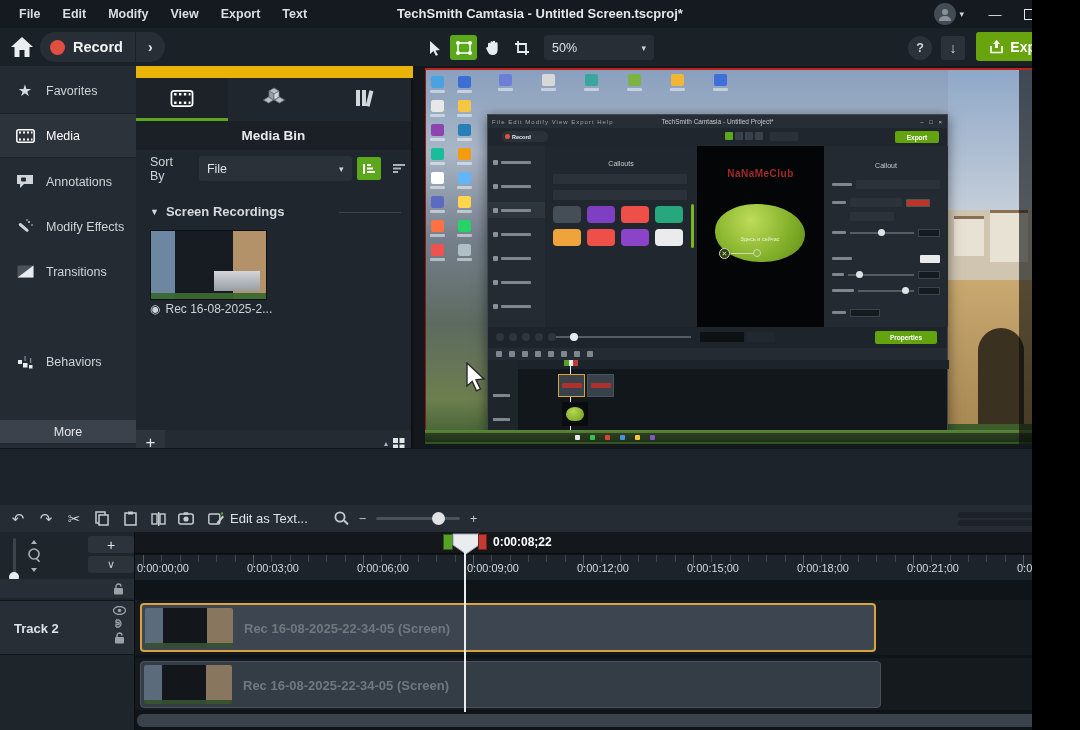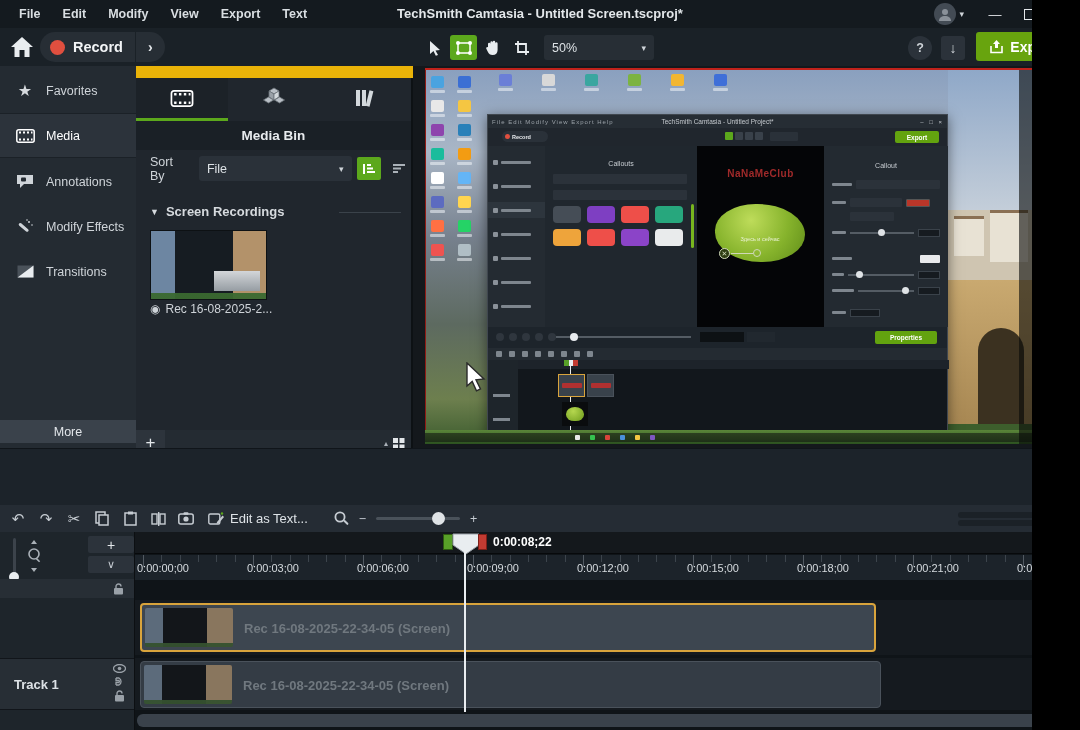--- a/index.html
+++ b/index.html
@@ -319,20 +319,32 @@
       </div>
       <div class="side-item" style="top:183px">
         <span class="side-ico">
           <svg width="17" height="13" viewBox="0 0 17 13">
               <rect x="0.5" y="0.5" width="16" height="12" fill="#4a525a"></rect>
               <path d="M0.5 12.5 L16.5 0.5 V12.5 Z" fill="#e9edf0"></path>
             </svg>
         </span>
         <span class="side-label">Transitions</span>
       </div>
+      <div class="side-item" style="top:273px">
+        <span class="side-ico">
+          <svg width="16" height="16" viewBox="0 0 16 16">
+              <rect x="1" y="6" width="4" height="4" fill="#e9edf0"></rect>
+              <rect x="6" y="9" width="4.5" height="4.5" fill="#e9edf0"></rect>
+              <rect x="12" y="11" width="3.5" height="3.5" fill="#e9edf0"></rect>
+              <rect x="7.5" y="2" width="1.2" height="5" fill="#8a9199"></rect>
+              <rect x="13" y="4" width="1.2" height="5" fill="#8a9199"></rect>
+            </svg>
+        </span>
+        <span class="side-label">Behaviors</span>
+      </div>
       <div class="morebar">
         <span>More</span>
       </div>
     </div>
 
     <div class="mpanel">
       <div class="mtabs">
         <div class="mtab active">
           <svg width="24" height="17" viewBox="0 0 19 14">
               <rect x="0.8" y="0.8" width="17.4" height="12.4" rx="2" fill="none" stroke="#fff" stroke-width="1.4"></rect>
@@ -824,22 +836,22 @@
           <path d="M8 32 L5 28 H11 Z" fill="#aab1b8"></path>
         </svg>
       <span class="thplus">+</span>
       <span class="thchev">∨</span>
       <div class="partialtrack">
         <svg style="position:absolute;right:10px;top:4px" width="11" height="12" viewBox="0 0 11 12">
             <rect x="1" y="5" width="9" height="6.5" rx="1" fill="#9aa1a8"></rect>
             <path d="M3 5 V3.5 a2.5 2.5 0 0 1 5 0" fill="none" stroke="#9aa1a8" stroke-width="1.4"></path>
           </svg>
       </div>
-      <div class="trackhead" style="top:126px;height:52px">
-        <span class="tname">Track 1</span>
+      <div class="trackhead" style="top:68px;height:55px">
+        <span class="tname">Track 2</span>
         <span class="ticostack">
           <svg width="13" height="9" viewBox="0 0 13 9">
               <ellipse cx="6.5" cy="4.5" rx="6" ry="4" fill="none" stroke="#9aa1a8" stroke-width="1.3"></ellipse>
               <circle cx="6.5" cy="4.5" r="1.8" fill="#9aa1a8"></circle>
             </svg>
           <svg width="11" height="11" viewBox="0 0 11 11">
               <path d="M2 2 H5 a4 4 0 0 1 0 7 H2 M2 2 V4.5 H5 a1.5 1.5 0 0 1 0 2 H2 V9" fill="none" stroke="#9aa1a8" stroke-width="1.3"></path>
             </svg>
           <svg width="11" height="12" viewBox="0 0 11 12">
               <rect x="1" y="5" width="9" height="6.5" rx="1" fill="#9aa1a8"></rect>

